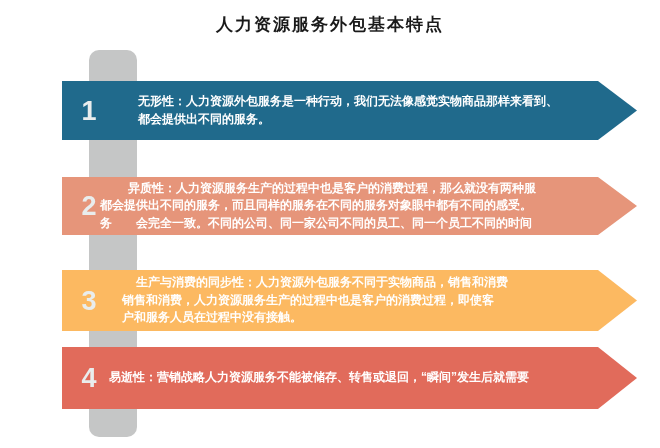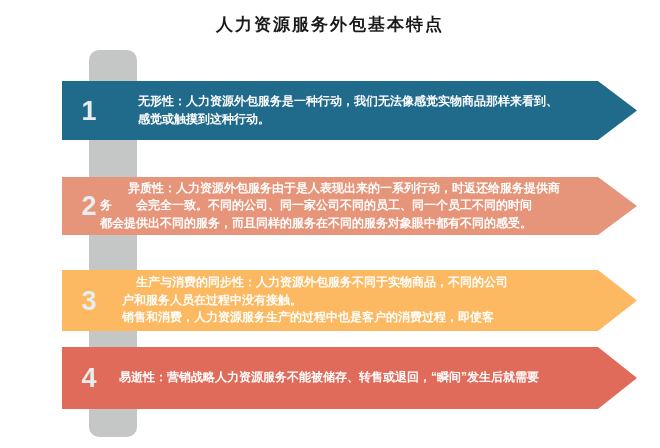--- a/index.html
+++ b/index.html
@@ -61,58 +61,58 @@
     line-height: 17.5px;
   }
   
   .b0 { top: 81px;  height: 59px; background: #206a8c; }
   .b1 { top: 177px; height: 58px; background: #e6957a; }
   .b2 { top: 270px; height: 61px; background: #fcb961; }
   .b3 { top: 347px; height: 62px; background: #e16b5b; }
   .b0 .lines { left: 76px; }
   .b1 .lines { left: 38px; }
   .b2 .lines { left: 60px; }
-  .b3 .lines { left: 28px; }
+  .b3 .lines { left: 18px; }
   .b0 .line:first-child { text-indent: 0; }
   .b1 .line:first-child { text-indent: 28px; }
   .b2 .line:first-child { text-indent: 14px; }
   .b3 .line:first-child { text-indent: 29px; }
 </style>
 </head>
 <body>
 
 <div class="stage" style="background: rgb(255, 255, 255);">
 
   <div class="title" style="color: rgb(26, 26, 26);">人力资源服务外包基本特点</div>
 
   <div class="spine" style="background: rgb(197, 198, 198);"></div>
 
   <div class="banner b0" style="background: rgb(32, 106, 140);">
     <div class="num" style="color: rgb(233, 237, 237);">1</div>
     <div class="lines">
       <div class="line" style="color: rgb(255, 255, 255);">无形性：人力资源外包服务是一种行动，我们无法像感觉实物商品那样来看到、</div>
-      <div class="line" style="color: rgb(255, 255, 255);">感觉或触摸到这种行动。</div>
+      <div class="line" style="color: rgb(255, 255, 255);">都会提供出不同的服务。</div>
     </div>
   </div>
 
   <div class="banner b1" style="background: rgb(230, 149, 122);">
     <div class="num" style="color: rgb(233, 237, 237);">2</div>
     <div class="lines">
-      <div class="line" style="color: rgb(255, 255, 255);">异质性：人力资源外包服务由于是人表现出来的一系列行动，时返还给服务提供商</div>
+      <div class="line" style="color: rgb(255, 255, 255);">异质性：人力资源服务生产的过程中也是客户的消费过程，那么就没有两种服</div>
+      <div class="line" style="color: rgb(255, 255, 255);">都会提供出不同的服务，而且同样的服务在不同的服务对象眼中都有不同的感受。</div>
       <div class="line" style="color: rgb(255, 255, 255);">务　　会完全一致。不同的公司、同一家公司不同的员工、同一个员工不同的时间</div>
-      <div class="line" style="color: rgb(255, 255, 255);">都会提供出不同的服务，而且同样的服务在不同的服务对象眼中都有不同的感受。</div>
     </div>
   </div>
 
   <div class="banner b2" style="background: rgb(252, 185, 97);">
     <div class="num" style="color: rgb(233, 237, 237);">3</div>
     <div class="lines">
-      <div class="line" style="color: rgb(255, 255, 255);">生产与消费的同步性：人力资源外包服务不同于实物商品，不同的公司</div>
+      <div class="line" style="color: rgb(255, 255, 255);">生产与消费的同步性：人力资源外包服务不同于实物商品，销售和消费</div>
+      <div class="line" style="color: rgb(255, 255, 255);">销售和消费，人力资源服务生产的过程中也是客户的消费过程，即使客</div>
       <div class="line" style="color: rgb(255, 255, 255);">户和服务人员在过程中没有接触。</div>
-      <div class="line" style="color: rgb(255, 255, 255);">销售和消费，人力资源服务生产的过程中也是客户的消费过程，即使客</div>
     </div>
   </div>
 
   <div class="banner b3" style="background: rgb(225, 107, 91);">
     <div class="num" style="color: rgb(233, 237, 237);">4</div>
     <div class="lines">
       <div class="line" style="color: rgb(255, 255, 255);">易逝性：营销战略人力资源服务不能被储存、转售或退回，“瞬间”发生后就需要</div>
     </div>
   </div>
 

